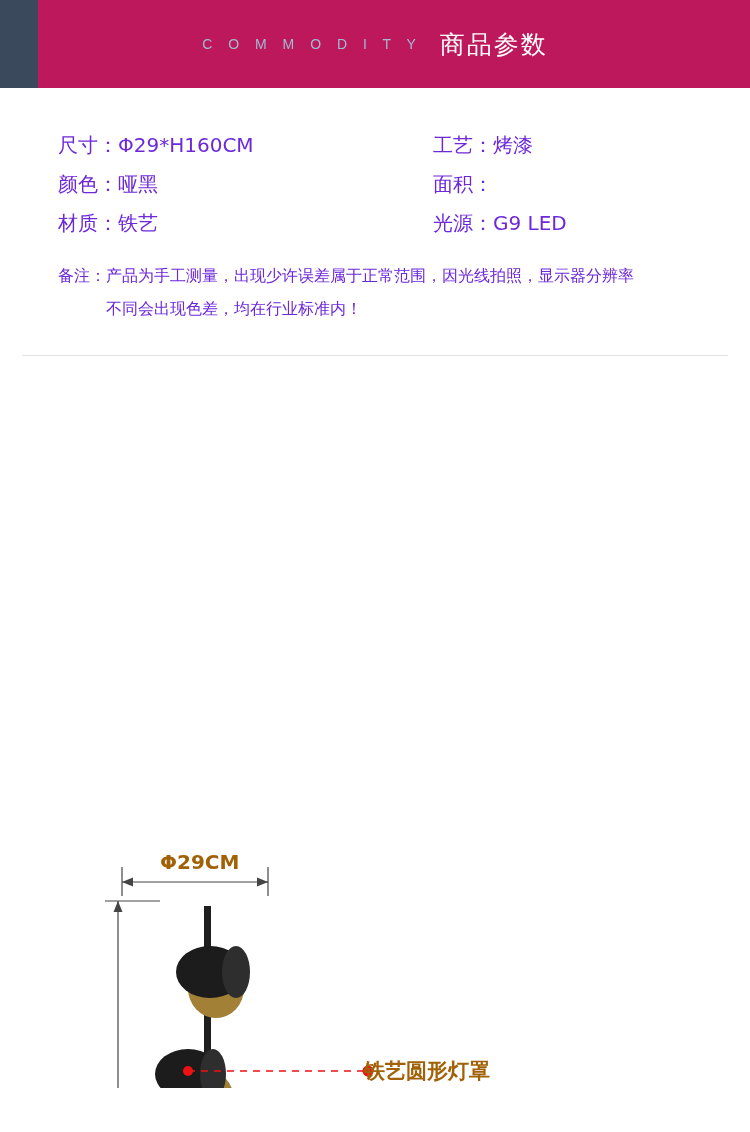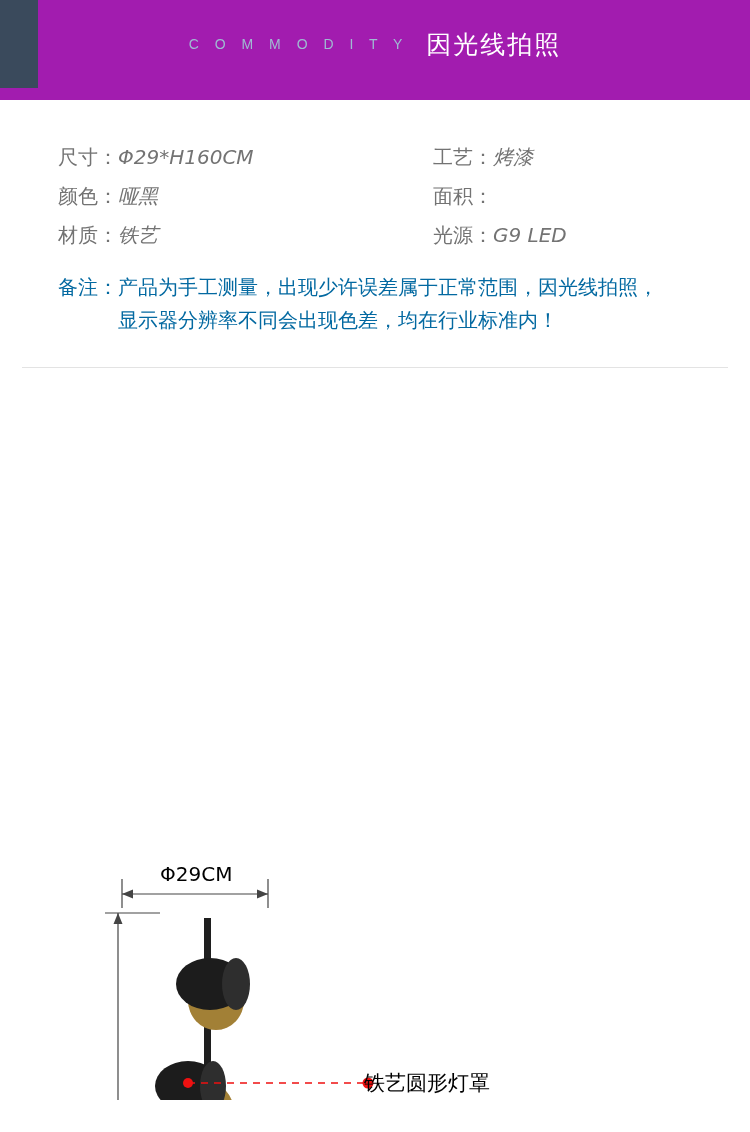--- a/index.html
+++ b/index.html
@@ -12,22 +12,22 @@
     background: #ffffff;
     font-family: "Liberation Sans", sans-serif;
     color: #222;
     overflow: hidden;
   }
 
   
   .banner {
     position: relative;
     width: 750px;
-    height: 100px;
-    background: #a21caf;
+    height: 88px;
+    background: #be185d;
     overflow: hidden;
   }
   .banner-left-block {
     position: absolute;
     left: 0;
     top: 0;
     width: 38px;
     height: 88px;
     background: #3a4a5c;
   }
@@ -70,34 +70,34 @@
     width: 640px;
   }
   .param-row {
     display: flex;
     margin-bottom: 12px;
   }
   .param-cell {
     display: flex;
     align-items: baseline;
     font-size: 20px;
-    color: #737373;
+    color: #6d28d9;
     font-family: "DejaVu Sans", sans-serif;
   }
   .param-cell.col1 { width: 375px; }
   .param-label { white-space: nowrap; }
   .param-colon { white-space: pre; }
-  .param-value { white-space: nowrap; font-style: italic; }
+  .param-value { white-space: nowrap; }
 
   .note-row {
     display: flex;
     margin-top: 22px;
-    font-size: 20px;
+    font-size: 16px;
     line-height: 33px;
-    color: #0369a1;
+    color: #6d28d9;
     font-family: "DejaVu Sans", sans-serif;
   }
   .note-label { white-space: nowrap; }
   .note-text { width: 540px; font-family: Liberation Serif, serif; }
 
   .divider {
     margin: 30px auto 0 auto;
     width: 706px;
     height: 1px;
     background: #e3e3e3;
@@ -106,35 +106,36 @@
   
   .diagram {
     position: relative;
     width: 750px;
     height: 700px;
   }
   .diagram svg { display: block; }
   .diagram-label {
     position: absolute;
     font-size: 21px;
-    color: #000000;
+    color: #a16207;
     font-family: "DejaVu Sans", sans-serif;
     white-space: nowrap;
+    font-weight: bold;
   }
   #lbl-width  { left: 160px; top: 462px; font-size: 20px; }
   #lbl-shade  { left: 364px; top: 669px; }
 </style>
 </head>
 <body>
 
 <div class="banner">
   <div class="banner-left-block"></div>
   <div class="banner-inner">
     <span class="banner-sub">C O M M O D I T Y</span>
-    <span class="banner-title">因光线拍照</span>
+    <span class="banner-title">商品参数</span>
   </div>
 </div>
 
 <div class="params">
   <div class="param-grid">
 
     <div class="param-row">
       <div class="param-cell col1">
         <span class="param-label">尺寸</span>
         <span class="param-colon">：</span>

